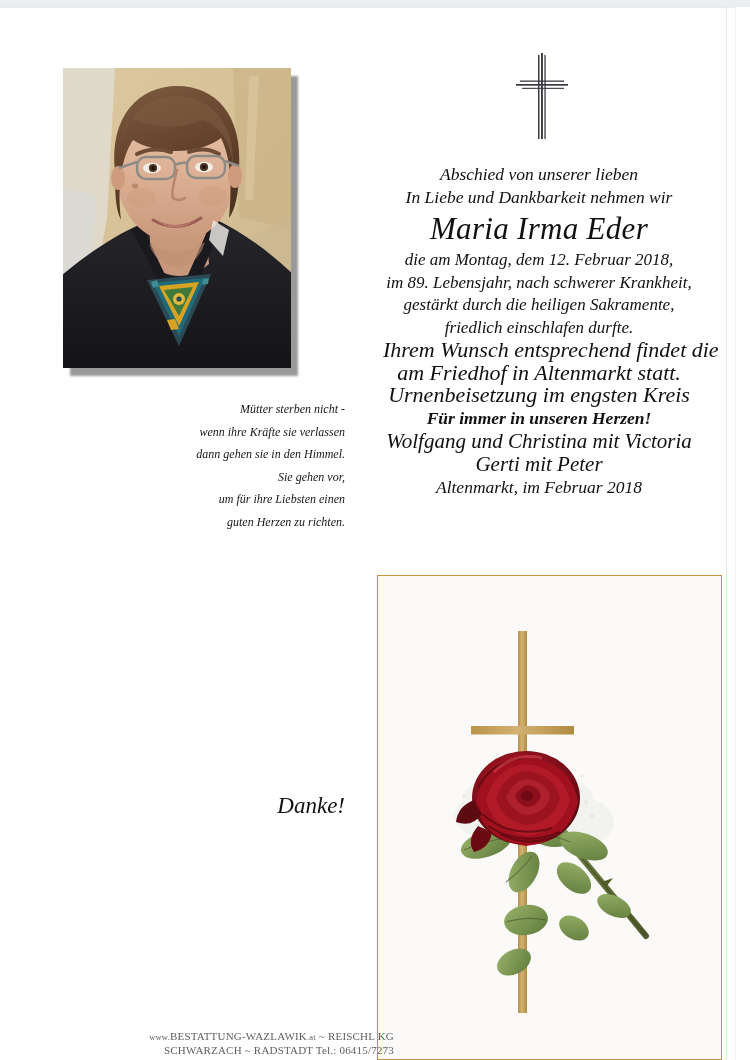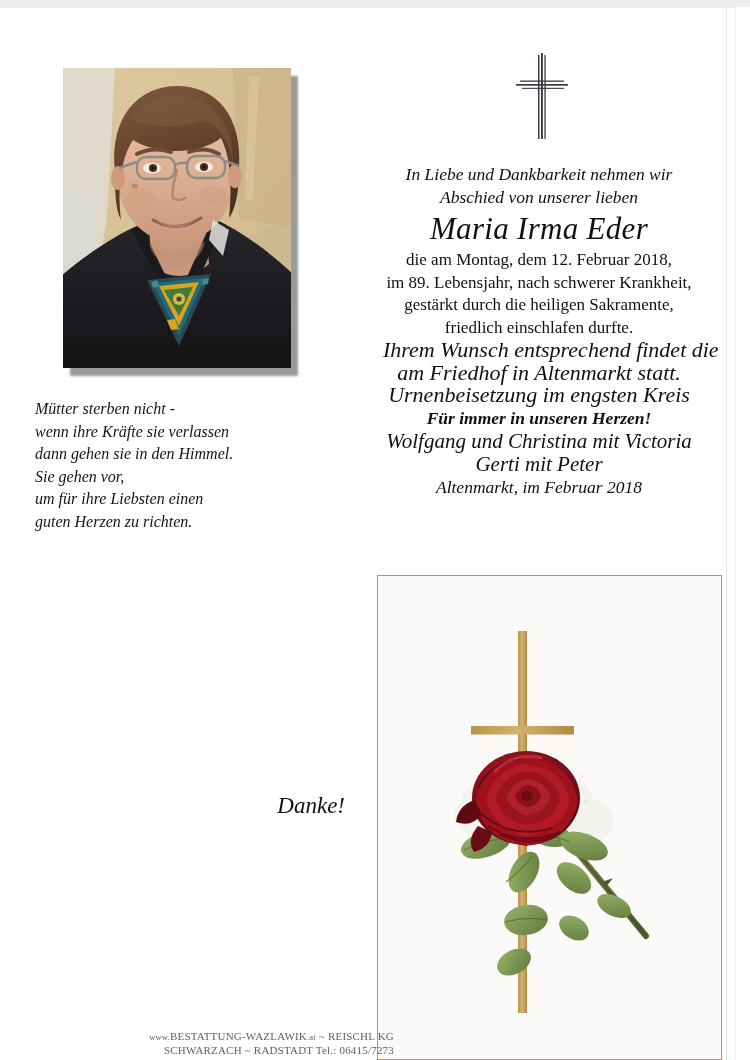--- a/index.html
+++ b/index.html
@@ -62,23 +62,23 @@
     overflow: hidden;
     background: #d8c49a;
   }
   #portrait svg { display: block; }
 
   
   #poem {
     position: absolute;
     left: 35px; top: 398px;
     width: 310px;
-    text-align: left;
-    font-style: italic;
-    font-size: 16px;
+    text-align: right;
+    font-style: italic;
+    font-size: 12px;
     line-height: 22.5px;
     color: #151515;
   }
   #poem div { white-space: nowrap; }
 
   
   #danke {
     position: absolute;
     left: 35px; top: 793px;
     width: 310px;
@@ -110,20 +110,21 @@
     line-height: 23px;
   }
   #deceased-name {
     font-style: italic;
     font-size: 31px;
     line-height: 40px;
     margin-top: 9px;
     letter-spacing: 0.3px;
   }
   .details {
+    font-style: italic;
     font-size: 17px;
     line-height: 22.5px;
     margin-top: 10px;
     text-align: center;
   }
   .burial {
     font-style: italic;
     font-size: 22px;
     line-height: 22.5px;
     margin-top: 13px;
@@ -301,22 +302,22 @@
       <rect x="38.4" y="2" width="1.3" height="84"></rect>
       <rect x="14" y="27.5" width="44" height="1.3"></rect>
       <rect x="10" y="31.0" width="52" height="1.7"></rect>
       <rect x="16" y="34.8" width="42" height="1.1"></rect>
     </g>
   </svg>
 </div>
 
 <div id="memorial-text">
   <div class="blk intro">
+    <div class="nw">Abschied von unserer lieben</div>
     <div class="nw">In Liebe und Dankbarkeit nehmen wir</div>
-    <div class="nw">Abschied von unserer lieben</div>
   </div>
 
   <div id="deceased-name" class="blk">Maria Irma Eder</div>
 
   <div class="blk details">
     <div class="nw">die am Montag, dem 12. Februar 2018,</div>
     <div class="nw">im 89. Lebensjahr, nach schwerer Krankheit,</div>
     <div class="nw">gestärkt durch die heiligen Sakramente,</div>
     <div class="nw">friedlich einschlafen durfte.</div>
   </div>

